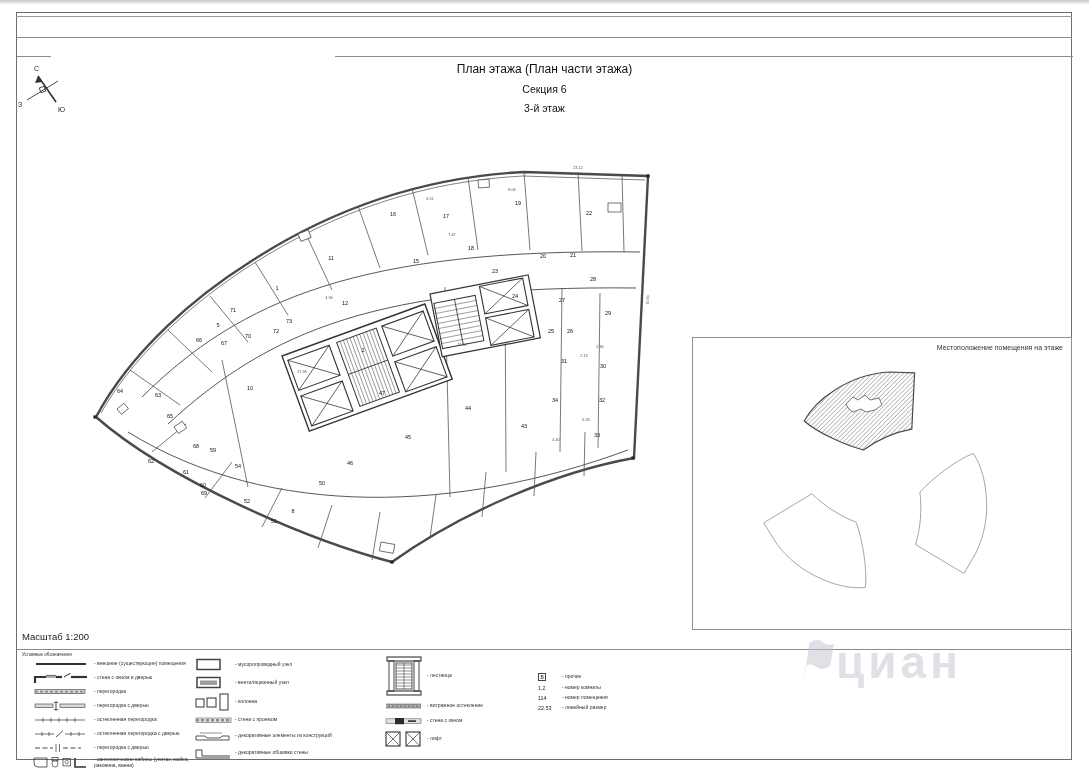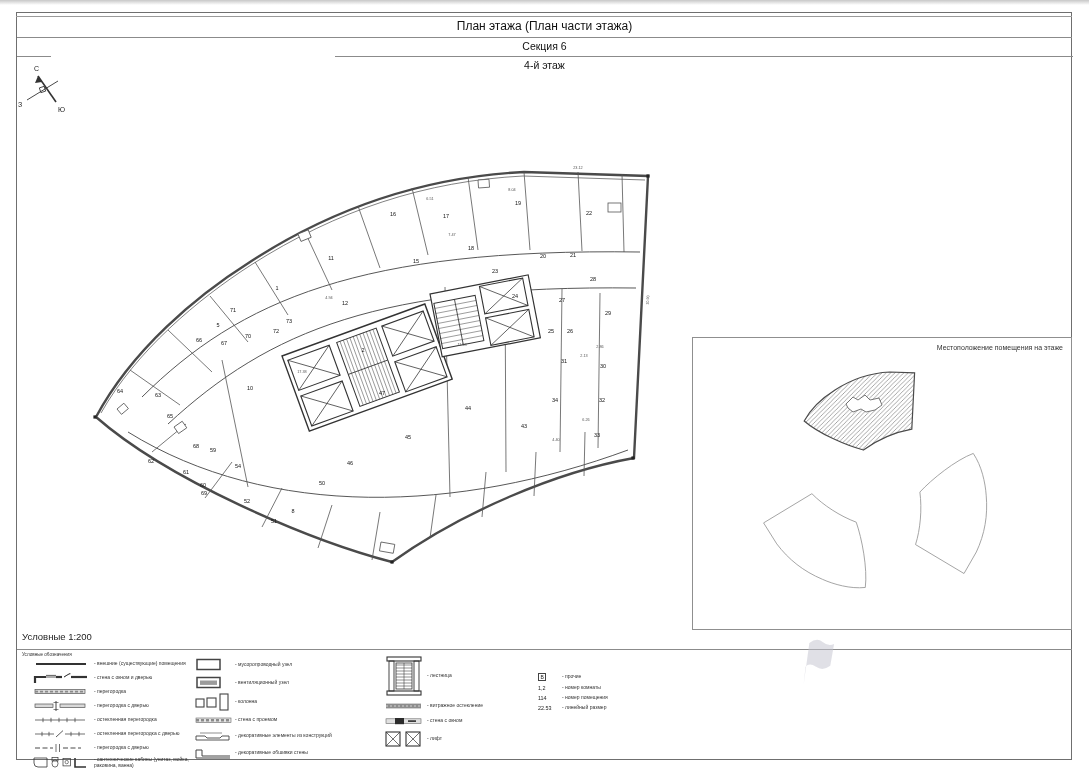--- a/index.html
+++ b/index.html
@@ -6,21 +6,21 @@
   body{
     width:1089px;height:768px;position:relative;overflow:hidden;
     background:#ffffff;font-family:"Liberation Sans",sans-serif;color:#111;
   }
   .scan-edge{position:absolute;left:0;top:0;width:100%;height:5px;
     background:linear-gradient(#9a9a9a,rgba(255,255,255,0));opacity:.55;}
   .frame{position:absolute;left:16px;top:12px;width:1056px;height:748px;
     border:1.4px solid #6f6f6f;box-sizing:border-box;}
   .frame-inner-top{position:absolute;left:16px;top:16px;width:1056px;height:1px;background:#9a9a9a;}
   .hl{position:absolute;height:1px;background:#8b8b8b;}
-  .title-row{position:absolute;left:0;width:100%;text-align:center;}
+  .title-row{position:absolute;left:0;width:100%;text-align:center;margin-top:43px;}
   #doc-title{top:19px;font-size:12px;}
   #doc-section{top:40px;font-size:10.5px;}
   #doc-floor{top:59px;font-size:10.5px;}
   #scale-label{position:absolute;left:22px;top:631px;font-size:9.5px;color:#222;}
   #legend-title{position:absolute;left:22px;top:652px;font-size:4.6px;color:#333;}
   
   .lcol{position:absolute;}
   #legend-col0{left:30px;top:658px;width:165px;}
   #legend-col1{left:193px;top:657px;width:175px;}
   #legend-col2{left:383px;top:655px;width:160px;}
@@ -52,21 +52,21 @@
 
 <div class="scan-edge"></div>
 <div class="frame"></div>
 <div class="frame-inner-top"></div>
 
 <div class="title-row" id="doc-title">План этажа (План части этажа)</div>
 <div class="hl" style="left:17px;top:37px;width:1055px;"></div>
 <div class="title-row" id="doc-section">Секция 6</div>
 <div class="hl" style="left:17px;top:56px;width:34px;"></div>
 <div class="hl" style="left:335px;top:56px;width:738px;"></div>
-<div class="title-row" id="doc-floor">4-й этаж</div>
+<div class="title-row" id="doc-floor">3-й этаж</div>
 
 <svg class="abs" style="left:14px;top:60px" width="60" height="58" viewBox="0 0 60 58">
   <line x1="24" y1="16" x2="42" y2="42" stroke="#333" stroke-width="1.6"></line>
   <line x1="13" y1="40" x2="44" y2="21" stroke="#333" stroke-width="0.9"></line>
   <polygon points="24,16 21,23 28,22" fill="#333"></polygon>
   <rect x="26" y="27" width="5" height="5" fill="none" stroke="#333" stroke-width="0.8" transform="rotate(-18 28.5 29.5)"></rect>
   <text x="20" y="11" font-size="7" fill="#222">С</text>
   <text x="4" y="47" font-size="7" fill="#222">З</text>
   <text x="44" y="52" font-size="7" fill="#222">Ю</text>
 </svg>
@@ -247,21 +247,21 @@
         <line x1="0" y1="22" x2="22" y2="0" stroke="#777" stroke-width="3.2"></line>
       </pattern>
     </defs>
     <use href="#fan" transform="rotate(118 878 487) translate(784 336.6) scale(0.2)" fill="#fff" stroke="#9a9a9a" stroke-width="4"></use>
     <use href="#fan" transform="rotate(236 878 487) translate(784 336.6) scale(0.2)" fill="#fff" stroke="#9a9a9a" stroke-width="4"></use>
     <use href="#fan" transform="translate(784 336.6) scale(0.2)" fill="url(#hatch)" stroke="#4a4a4a" stroke-width="6"></use>
     <path d="M845 403 l7 -7 5 3 7 -5 5 5 9 -2 3 7 -7 5 -9 2 -5 -3 -8 3 -5 -4 z" fill="#fff" stroke="#555" stroke-width="0.8"></path>
   </svg>
 </div>
 
-<div id="scale-label">Условные 1:200</div>
+<div id="scale-label">Масштаб 1:200</div>
 <div class="hl" style="left:17px;top:649px;width:1055px;"></div>
 <div id="legend-title">Условные обозначения</div>
 <div class="lcol c0" id="legend-col0">
     <div class="lrow">
       <span class="licon">
         <svg width="64" height="12" viewBox="0 0 64 12">
           <line x1="6" y1="6" x2="56" y2="6" stroke="#333" stroke-width="1.8"></line>
         </svg>
       </span>
       <span class="ltext">- внешние (существующие) помещения</span>
@@ -485,13 +485,14 @@
     <div class="lrow">
       <span class="lsym">22.53</span>
       <span class="ltext">- линейный размер</span>
     </div>
   </div>
 
 <div id="watermark">
   <svg width="40" height="52" viewBox="0 0 42 52">
     <path d="M8 50 L14 6 Q22 0 28 5 Q34 10 40 7 L36 30 Q28 36 21 31 Q14 26 10 31 Z" fill="#c3c3cf"></path>
   </svg>
+  <span class="wm-text">циан</span>
 </div>
 
 </body></html>

